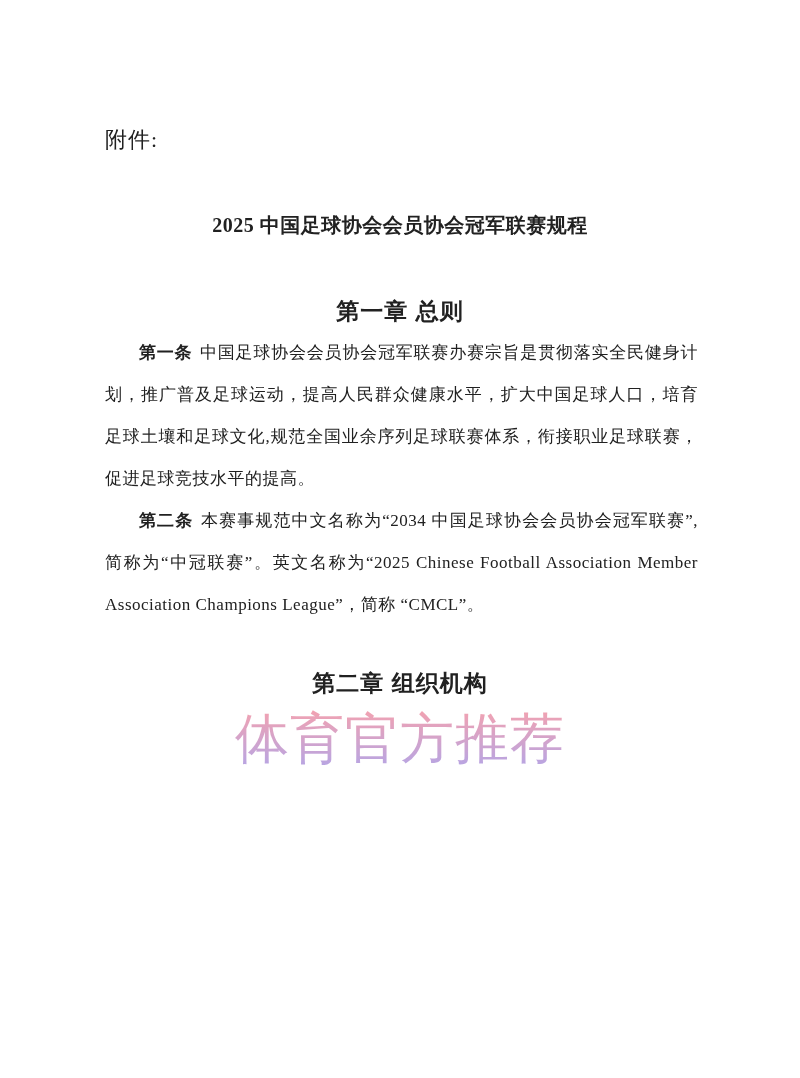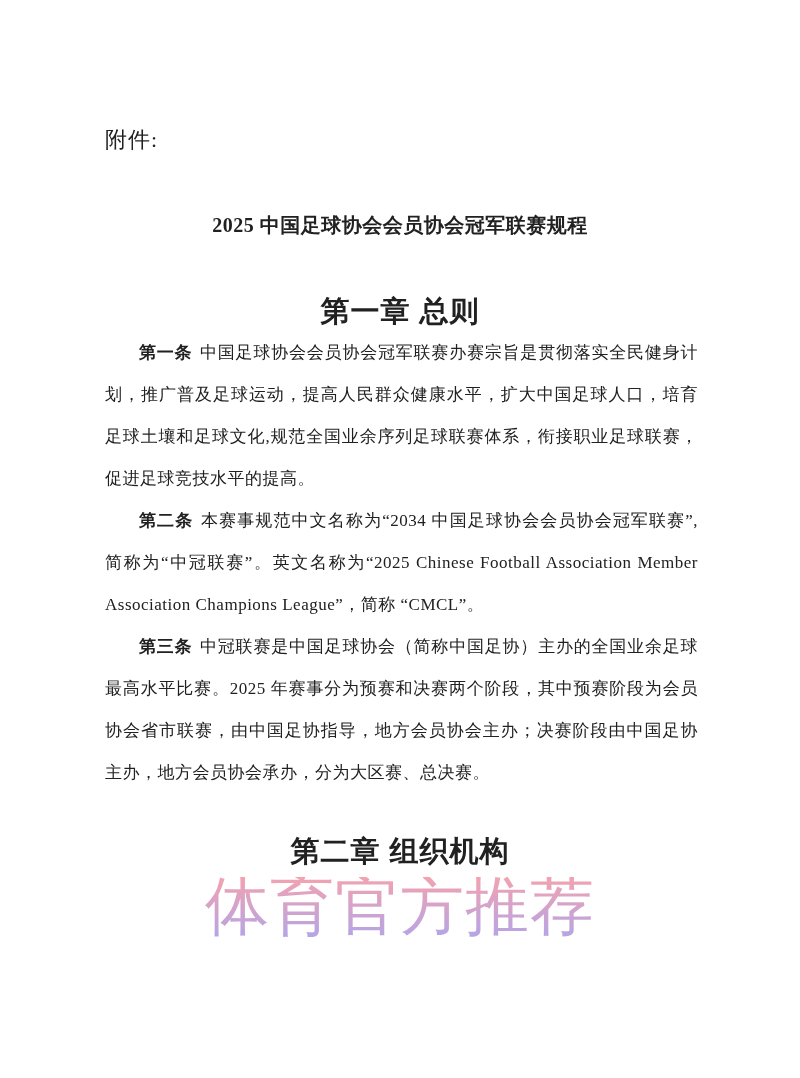--- a/index.html
+++ b/index.html
@@ -28,21 +28,21 @@
   .doc-title {
     margin-top: 56px;
     text-align: center;
     font-size: 20px;
     line-height: 32px;
     font-weight: bold;
     letter-spacing: 0.5px;
   }
   .chapter-heading {
     text-align: center;
-    font-size: 29px;
+    font-size: 23px;
     line-height: 28px;
     font-weight: bold;
     font-family: "Liberation Sans", "DejaVu Sans", sans-serif;
     letter-spacing: 1px;
   }
   .chapter-1 { margin-top: 56px; }
   .chapter-2 { margin-top: 43px; }
   .body-text {
     margin: 7px 102px 0 105px;
     font-size: 17px;
@@ -54,21 +54,21 @@
     text-indent: 2em;
     margin: 0;
   }
   .article-label {
     font-weight: bold;
     margin-right: 0.45em;
   }
   .watermark {
     margin-top: 12px;
     text-align: center;
-    font-size: 64px;
+    font-size: 54px;
     line-height: 60px;
     font-weight: normal;
     letter-spacing: 1px;
     color: #d9a4c9; 
     background-image: linear-gradient(180deg, #f3a2b0 0%, #d8a6c8 55%, #b5a5e5 100%);
     -webkit-background-clip: text;
     background-clip: text;
     -webkit-text-fill-color: transparent;
     width: fit-content;
     margin-left: auto;
@@ -89,23 +89,20 @@
   <div class="body-text">
 
     <p class="article">
       <span class="article-label">第一条</span><span>中国足球协会会员协会冠军联赛办赛宗旨是贯彻落实全民健身计划，推广普及足球运动，提高人民群众健康水平，扩大中国足球人口，培育足球土壤和足球文化,规范全国业余序列足球联赛体系，衔接职业足球联赛，促进足球竞技水平的提高。</span>
     </p>
 
     <p class="article">
       <span class="article-label">第二条</span><span>本赛事规范中文名称为“2034 中国足球协会会员协会冠军联赛”,简称为“中冠联赛”。英文名称为“2025 Chinese Football Association Member Association Champions League”，简称 “CMCL”。</span>
     </p>
 
-    <p class="article">
-      <span class="article-label">第三条</span><span>中冠联赛是中国足球协会（简称中国足协）主办的全国业余足球最高水平比赛。2025 年赛事分为预赛和决赛两个阶段，其中预赛阶段为会员协会省市联赛，由中国足协指导，地方会员协会主办；决赛阶段由中国足协主办，地方会员协会承办，分为大区赛、总决赛。</span>
-    </p>
 
   </div>
 
   <div class="chapter-heading chapter-2">第二章 组织机构</div>
 
   <div class="watermark" style="background-image: linear-gradient(rgb(243, 162, 176) 0%, rgb(181, 165, 229) 100%);">体育官方推荐</div>
 
 </div>
 
 </body></html>

